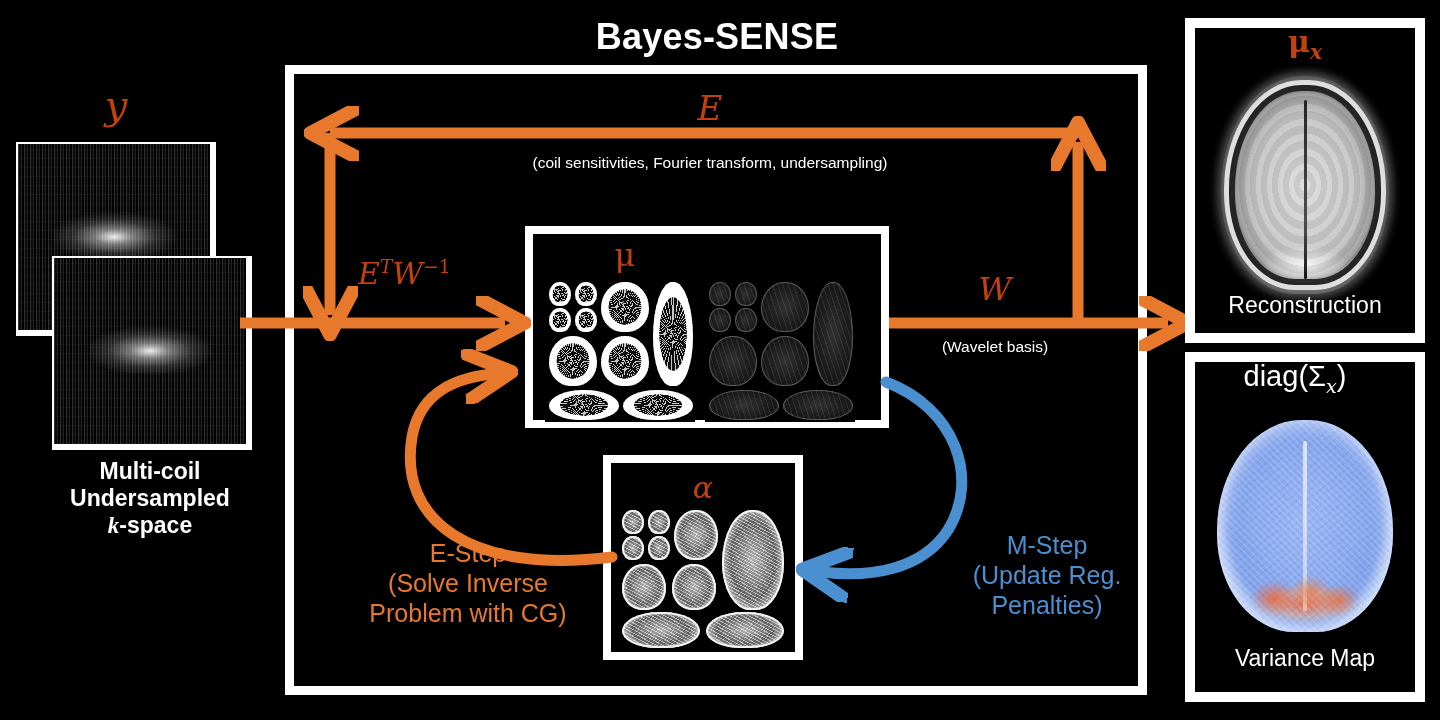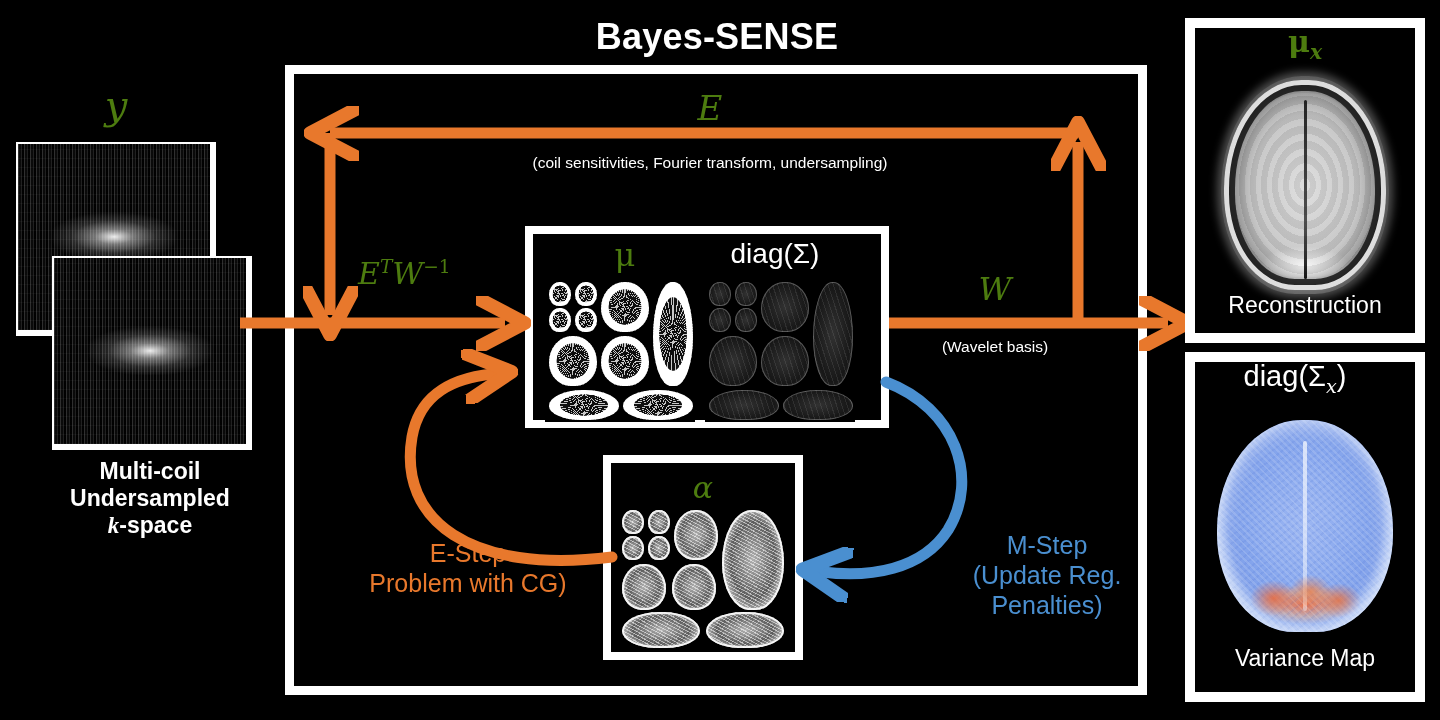--- a/index.html
+++ b/index.html
@@ -8,21 +8,21 @@
 
   .abs{position:absolute;}
 
   
   .title{
     color:#fff;font-size:36px;font-weight:700;letter-spacing:.2px;
     white-space:nowrap;text-align:center;
   }
   .math{
     font-family:"DejaVu Serif","Liberation Serif",serif;
-    font-style:italic;color:#4d7c0f;white-space:nowrap;
+    font-style:italic;color:#c2410c;white-space:nowrap;
   }
   .lbl{color:#fff;white-space:nowrap;text-align:center;line-height:1.18;}
   .sub{color:#fff;font-size:15.5px;font-weight:400;white-space:nowrap;}
   .orange-txt{color:#E8782C;font-size:25px;font-weight:400;text-align:center;line-height:1.2;white-space:nowrap;}
   .blue-txt{color:#4A8FD0;font-size:25px;font-weight:400;text-align:center;line-height:1.2;white-space:nowrap;}
 
   
   .wframe{background:#fff;}
   .winner{position:absolute;background:#000;overflow:hidden;}
 
@@ -200,21 +200,20 @@
 
   <div class="abs math" style="left:950px;top:270px;width:90px;text-align:center;font-size:32px;">W</div>
   <div class="abs sub" style="left:905px;top:338px;width:180px;text-align:center;">(Wavelet basis)</div>
 
   <div class="abs wframe" style="left:525px;top:226px;width:364px;height:202px;">
     <div class="winner" style="left:8px;top:8px;width:348px;height:186px;">
     </div>
   </div>
 
   <div class="abs math" style="left:590px;top:236px;width:70px;text-align:center;font-size:32px;font-style:normal;">μ</div>
-  <div class="abs" style="left:700px;top:238px;width:150px;text-align:center;font-size:28px;color:#fff;font-family:'Liberation Sans',sans-serif;">diag(Σ)</div>
 
   <div class="wav" style="left:545px;top:278px;width:150px;height:144px;">
     <div class="wblob w-mu" style="left:4px;top:4px;width:22px;height:24px;">
         <div class="spk"></div>
       </div>
     <div class="wblob w-mu" style="left:30px;top:4px;width:22px;height:24px;">
         <div class="spk"></div>
       </div>
     <div class="wblob w-mu" style="left:4px;top:30px;width:22px;height:24px;">
         <div class="spk"></div>
@@ -308,20 +307,21 @@
     <div class="wblob w-al" style="left:4px;top:104px;width:78px;height:36px;">
         <div class="spk"></div>
       </div>
     <div class="wblob w-al" style="left:88px;top:104px;width:78px;height:36px;">
         <div class="spk"></div>
       </div>
   </div>
 
   <div class="abs orange-txt" style="left:338px;top:538px;width:260px;">
     <div>E-Step</div>
+    <div>(Solve Inverse</div>
     <div>Problem with CG)</div>
   </div>
 
   <div class="abs blue-txt" style="left:952px;top:530px;width:190px;">
     <div>M-Step</div>
     <div>(Update Reg.</div>
     <div>Penalties)</div>
   </div>
 
   <svg class="overlay" viewBox="0 0 1440 720">

